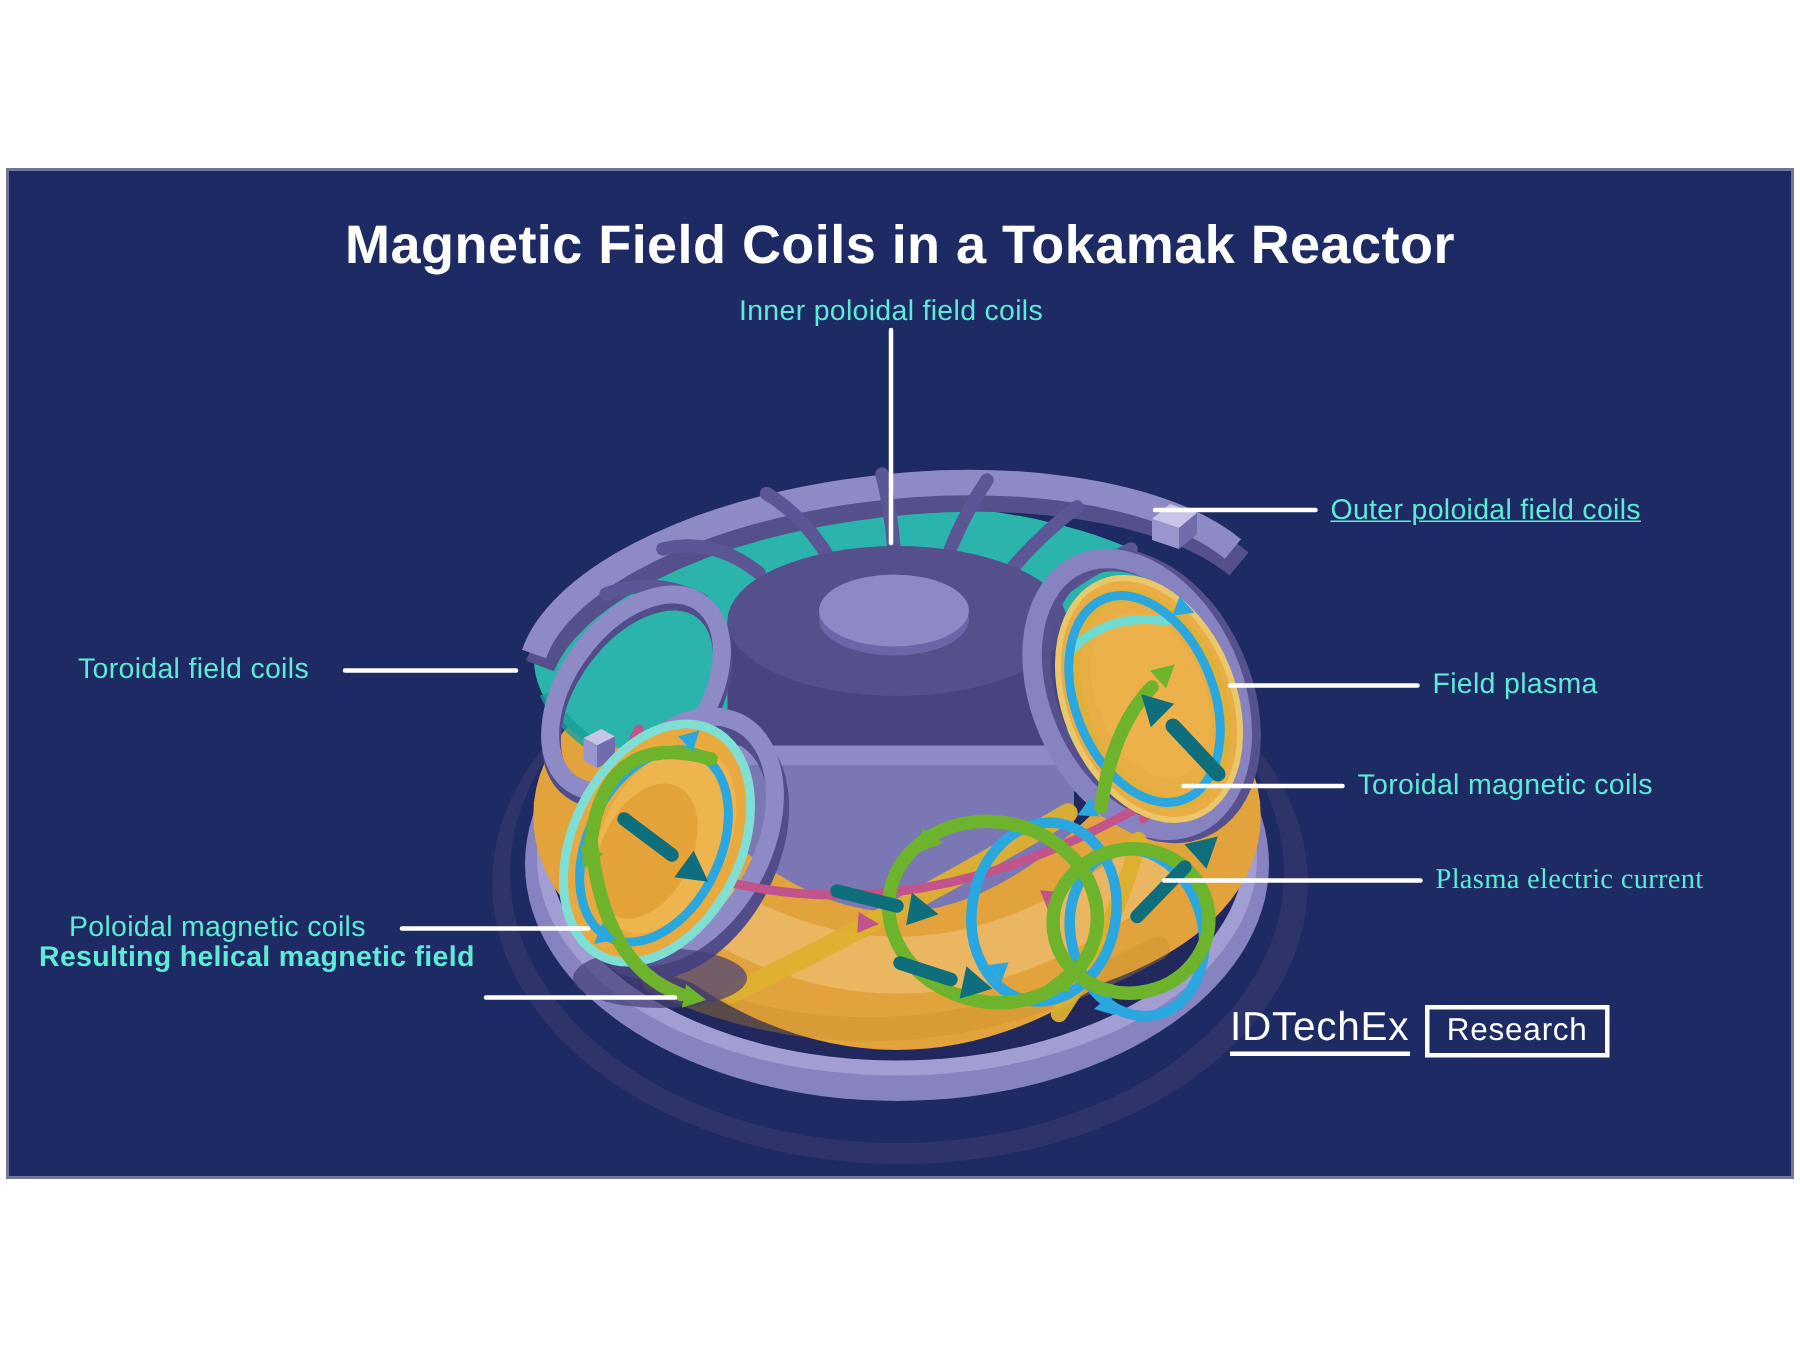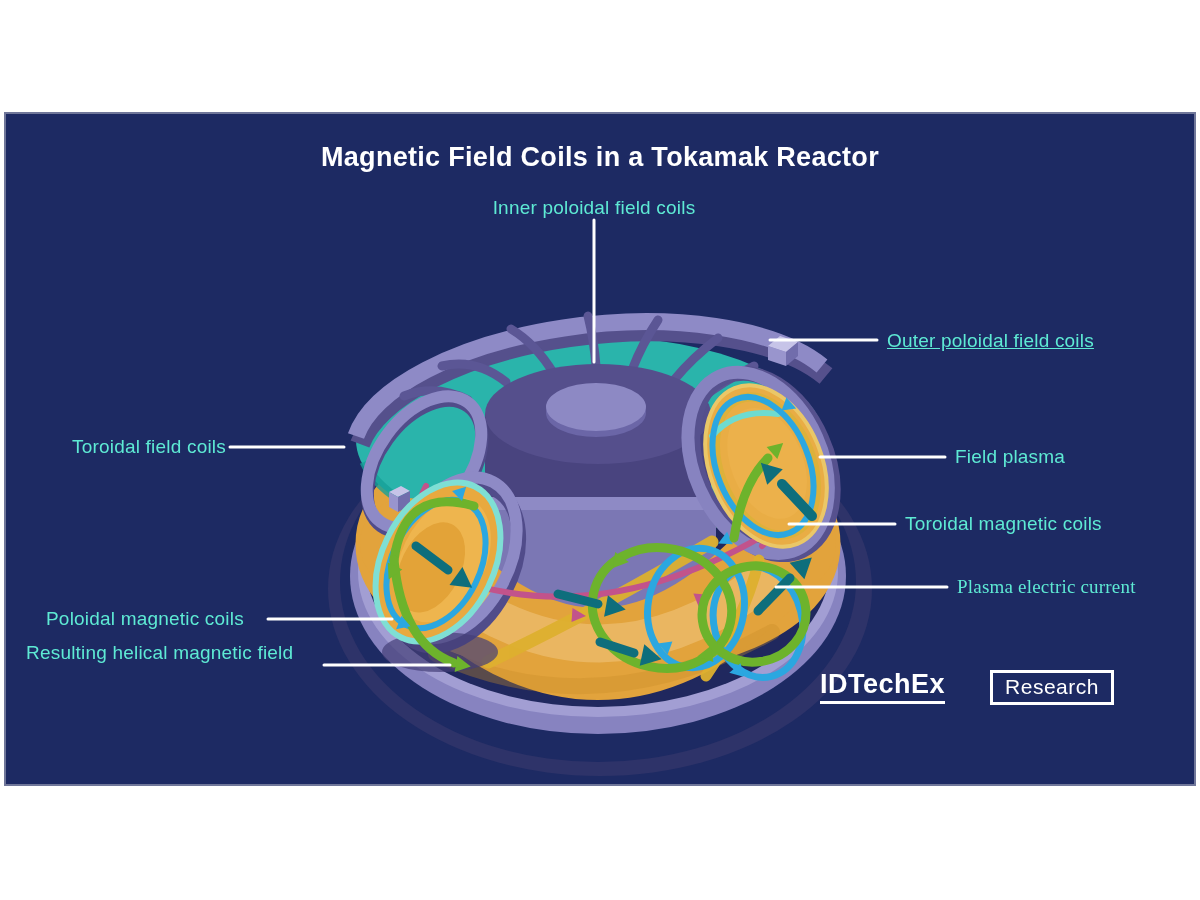--- a/index.html
+++ b/index.html
@@ -7,37 +7,37 @@
     width:1200px;height:900px;background:#ffffff;position:relative;
     font-family:"Liberation Sans",sans-serif;
   }
   .panel{
     position:absolute;left:4px;top:112px;width:1188px;height:670px;
     background:#1d2a63;border:2px solid #70779a;overflow:hidden;
   }
   .panel svg{position:absolute;left:0;top:0;}
   .title{
     position:absolute;left:0;top:28px;width:100%;text-align:center;
-    color:#ffffff;font-size:27px;font-weight:700;letter-spacing:.3px;
+    color:#ffffff;font-size:36px;font-weight:700;letter-spacing:.3px;
   }
   .lbl{
     position:absolute;color:#5eead4;font-size:19px;font-weight:500;
     white-space:nowrap;letter-spacing:.2px;
   }
   .lbl-center{transform:translateX(-50%);}
   .logo{
     position:absolute;left:814px;top:556px;display:flex;align-items:center;gap:10px;
   }
   .logo-brand{
-    color:#fff;font-size:27px;font-weight:700;letter-spacing:.5px;
+    color:#fff;font-size:27px;font-weight:400;letter-spacing:.5px;
     border-bottom:3px solid #fff;padding-bottom:3px;line-height:1;
   }
   .logo-suffix{
     color:#fff;font-size:21px;font-weight:400;letter-spacing:.5px;
-    border:3px solid #fff;padding:3px 12px 5px;line-height:1;margin-left:35px;
+    border:3px solid #fff;padding:3px 12px 5px;line-height:1;
   }
 </style>
 </head>
 <body>
 
 <div class="panel">
 
   <svg width="1188" height="670" viewBox="0 0 1188 670">
 
     <g>
@@ -225,30 +225,30 @@
       <path d="M318,551 L444,551"></path>
     </g>
   </svg>
 
   <div class="title">Magnetic Field Coils in a Tokamak Reactor</div>
 
   <div class="lbl lbl-center" style="left:588px;top:83px;">Inner poloidal field coils</div>
 
   <div class="lbl" style="left:881px;top:216px;text-decoration:underline;">Outer poloidal field coils</div>
 
-  <div class="lbl" style="left:46px;top:322px;margin-left:20px;">Toroidal field coils</div>
+  <div class="lbl" style="left:46px;top:322px;">Toroidal field coils</div>
 
   <div class="lbl" style="left:949px;top:332px;">Field plasma</div>
 
   <div class="lbl" style="left:899px;top:399px;">Toroidal magnetic coils</div>
 
   <div class="lbl" style="left:951px;top:462px;font-family:Liberation Serif, serif;">Plasma electric current</div>
 
   <div class="lbl" style="left:40px;top:494px;">Poloidal magnetic coils</div>
 
-  <div class="lbl" style="left:20px;top:528px;">Resulting helical magnetic field</div>
+  <div class="lbl" style="left:20px;top:514px;font-weight:bold;">Resulting helical magnetic field</div>
 
   <div class="logo">
     <span class="logo-brand">IDTechEx</span>
     <span class="logo-suffix">Research</span>
   </div>
 
 </div>
 
 </body></html>

